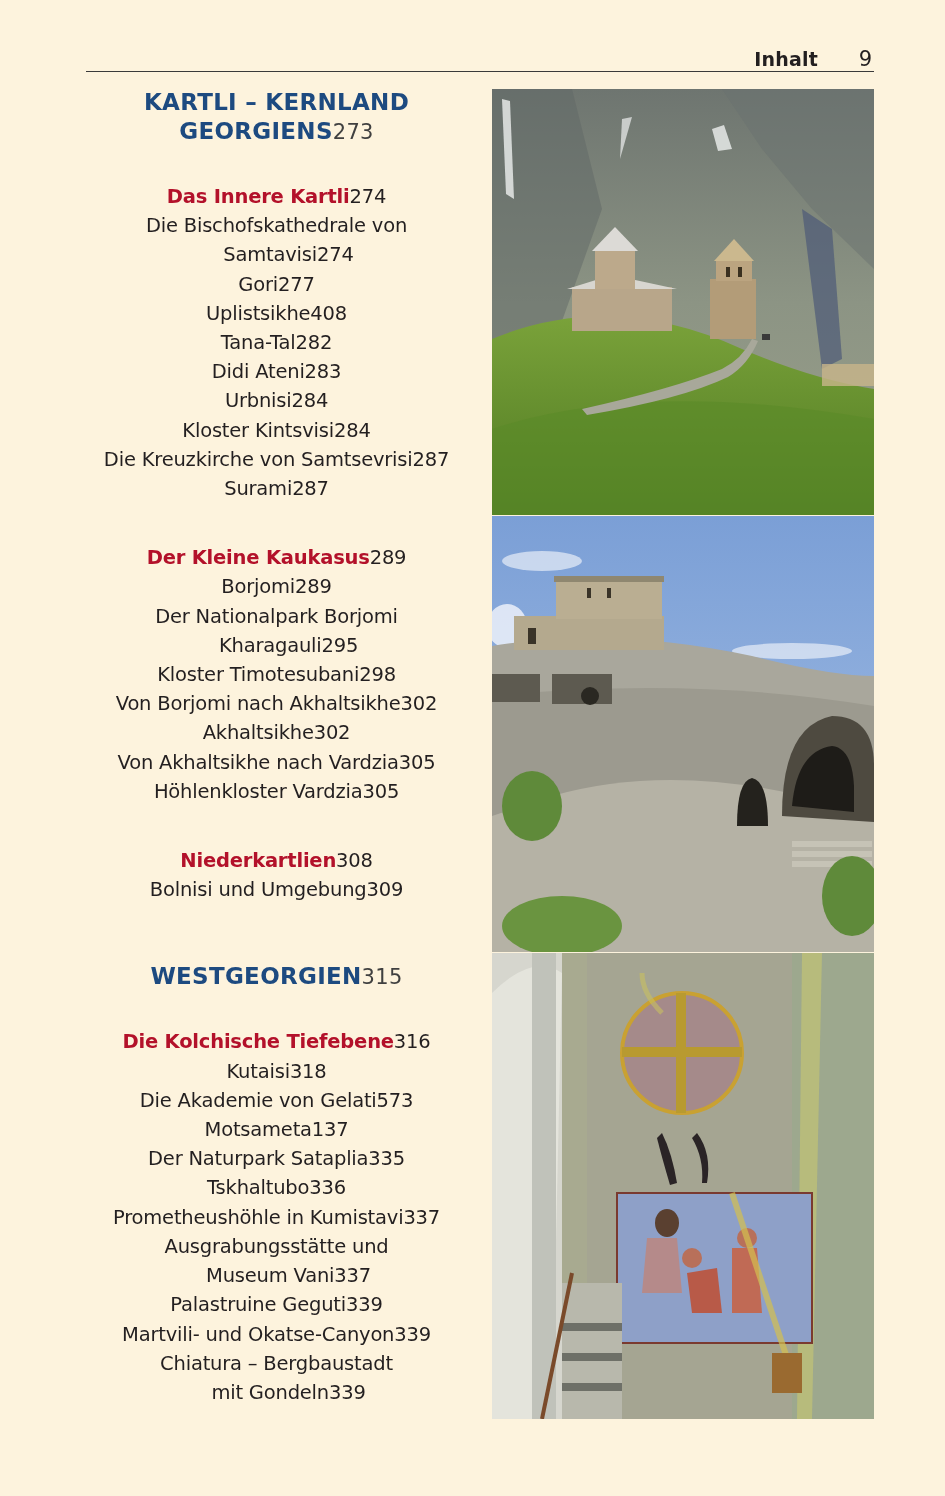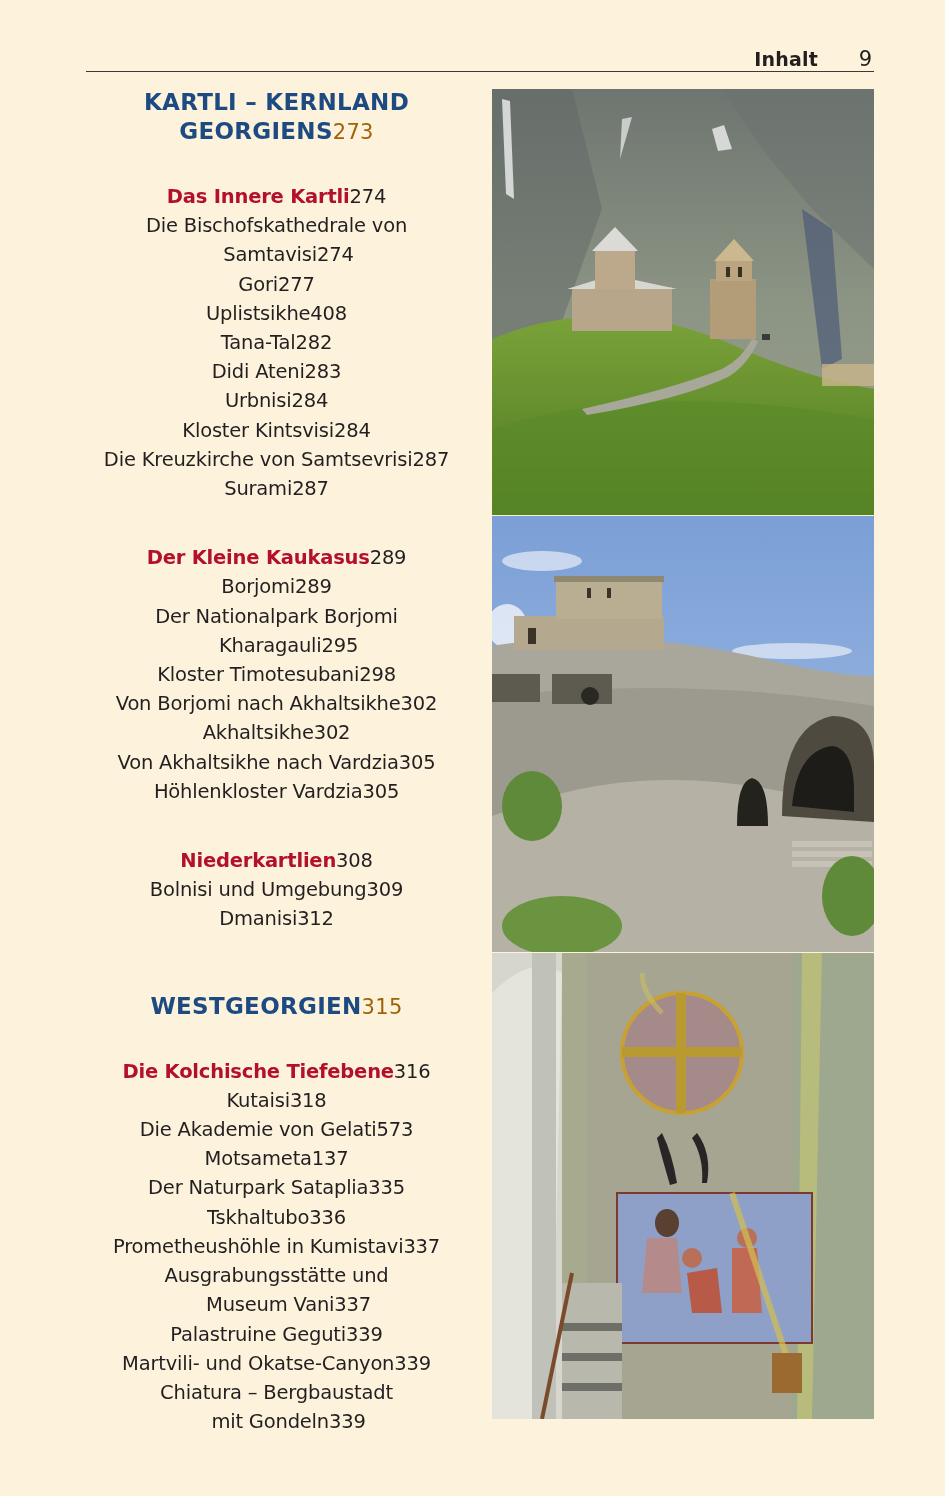--- a/index.html
+++ b/index.html
@@ -31,21 +31,21 @@
       align-items: baseline;
       font-size: 19.5px; line-height: 29.2px;
       letter-spacing: -0.2px;
     }
     .row .num { text-align: right; white-space: nowrap; }
     .row.indent .label { padding-left: 24px; }
     .chapter {
       color: #1d4a80; font-weight: bold; font-size: 23px; line-height: 29px;
       letter-spacing: 0.3px;
     }
-    .chapter .num { color: #a16207; font-weight: normal; font-size: 21px; }
+    .chapter .num { color: #404040; font-weight: normal; font-size: 21px; }
     .sub {
       color: #b3112a; font-weight: bold; font-size: 19.5px; margin-top: 11px;
     }
     .sub .num { color: #231f20; font-weight: normal; }
     .gap-sm { height: 24px; }
     .gap-md { height: 29px; }
     .gap-lg { height: 58px; }
     .photos {
       position: absolute; left: 492px; top: 89px; width: 382px;
     }
@@ -156,24 +156,20 @@
     </div>
   <div class="gap-md"></div>
 
   <div class="row sub">
     <span class="label">Niederkartlien</span>
     <span class="num">308</span>
   </div>
   <div class="row">
       <span class="label">Bolnisi und Umgebung</span>
       <span class="num">309</span>
-    </div>
-  <div class="row">
-      <span class="label">Dmanisi</span>
-      <span class="num">312</span>
     </div>
   <div class="gap-lg"></div>
 
   <div class="row chapter">
     <span class="label">WESTGEORGIEN</span>
     <span class="num">315</span>
   </div>
   <div class="gap-sm"></div>
 
   <div class="row sub">

